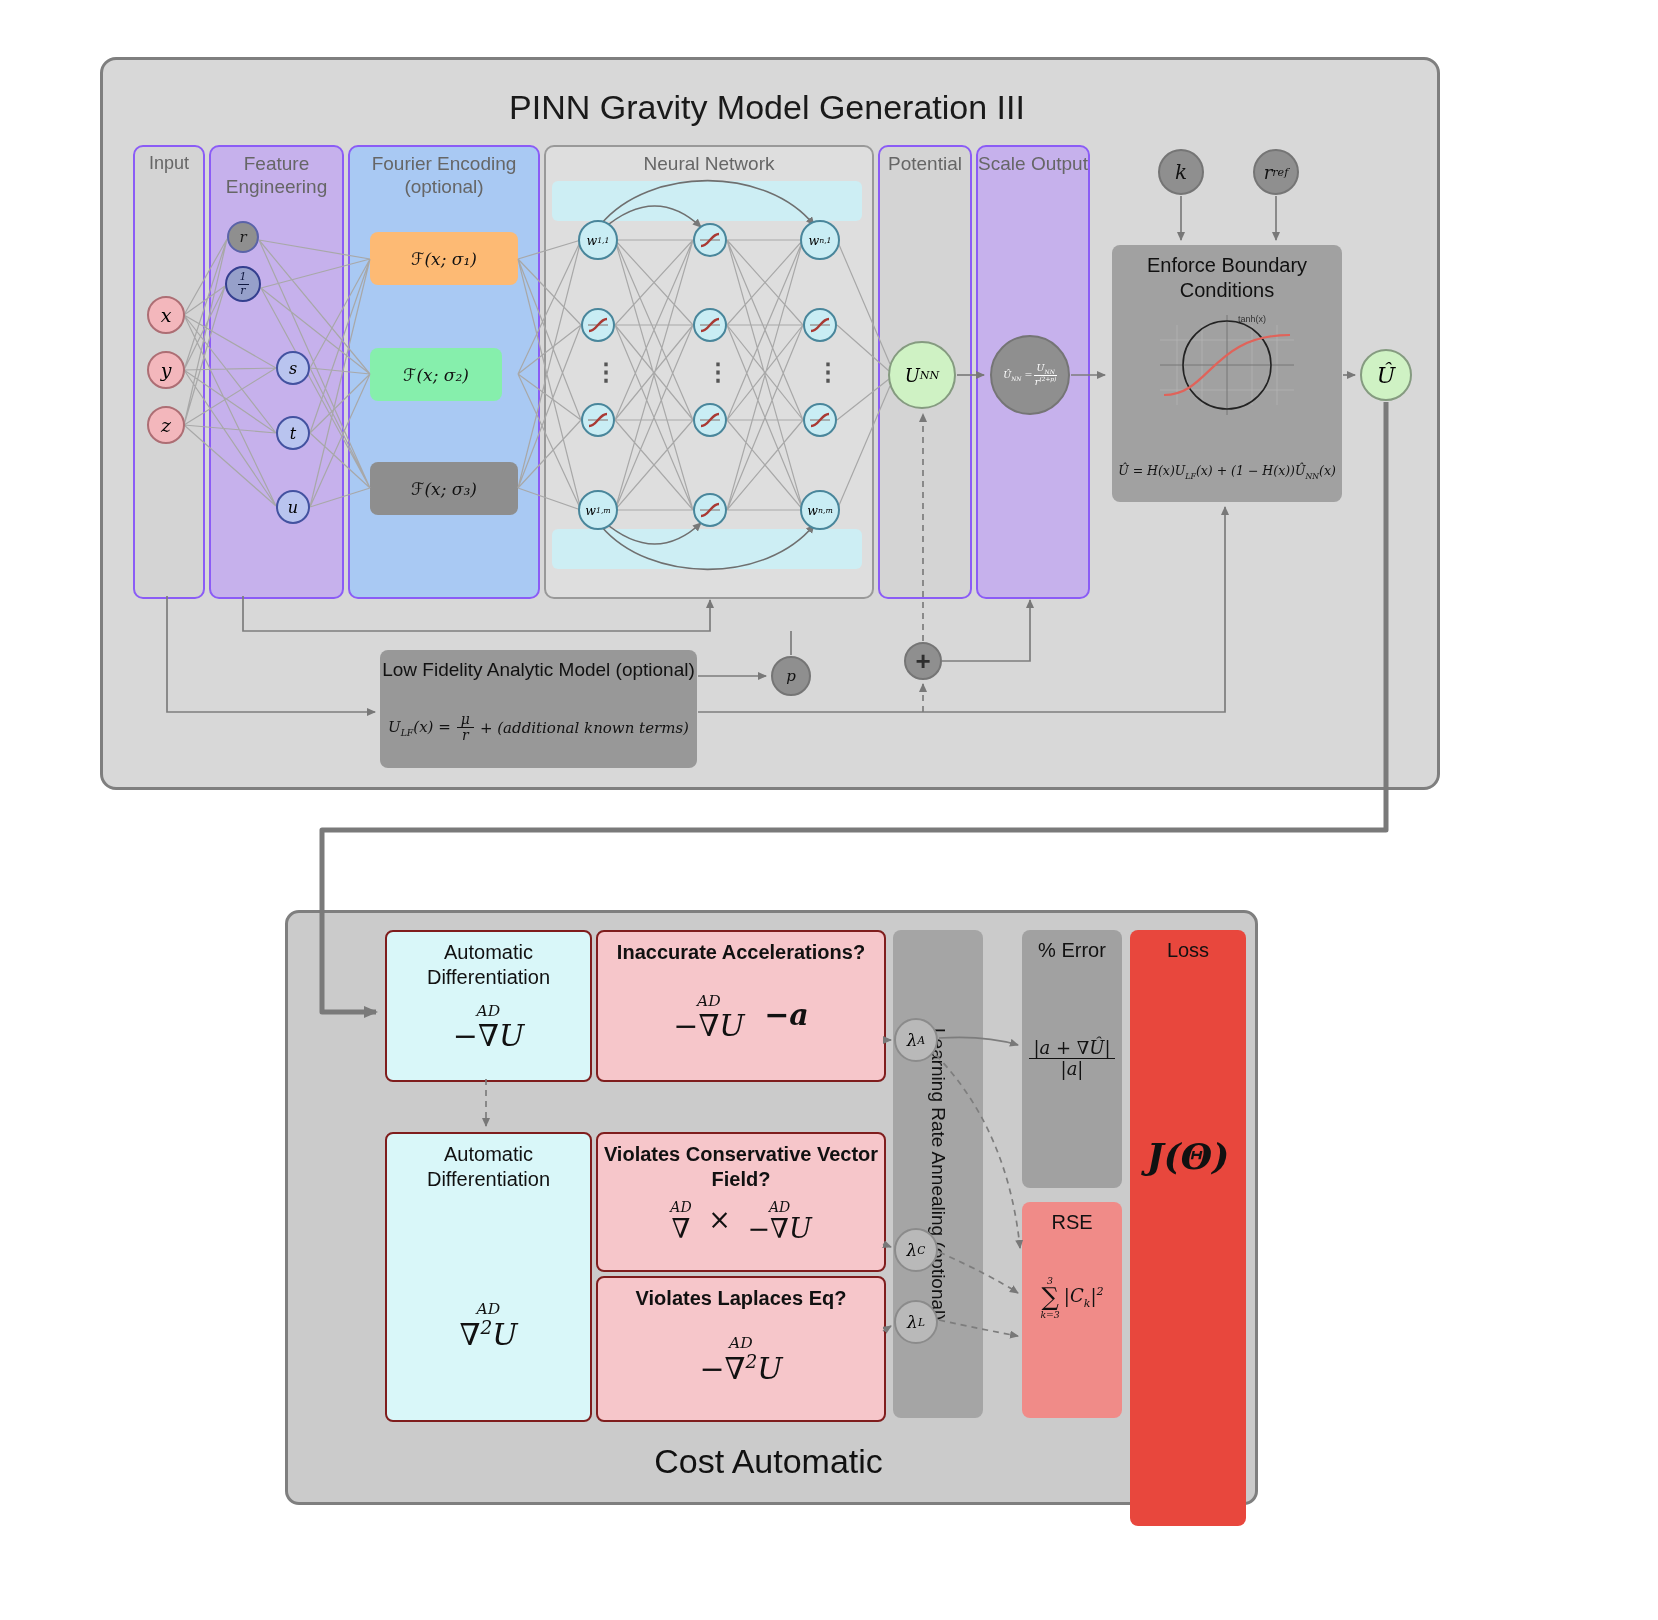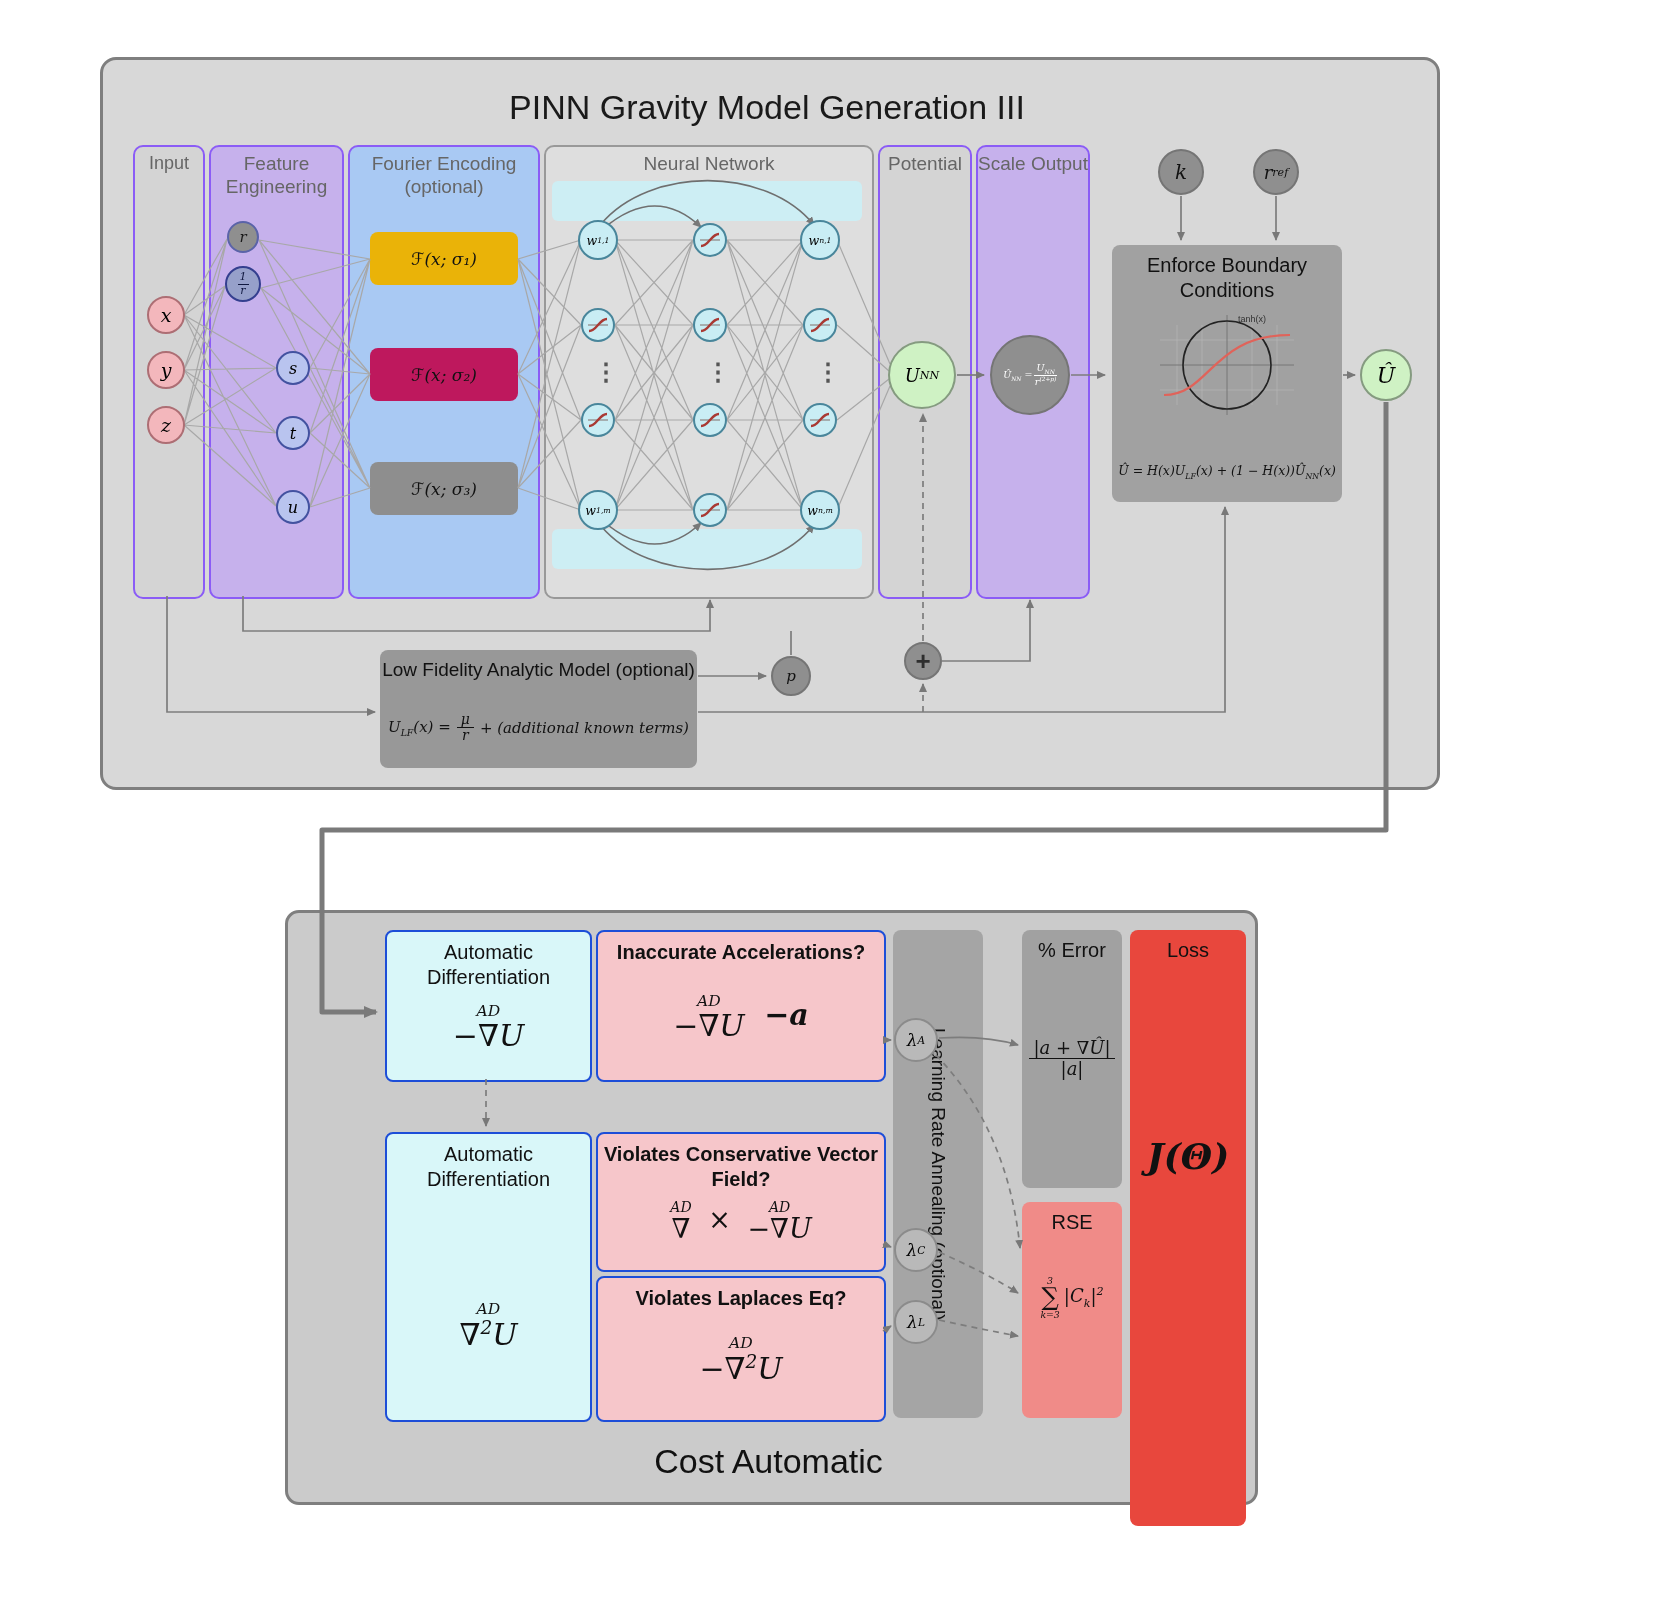--- a/index.html
+++ b/index.html
@@ -2,21 +2,21 @@
 <html><head>
 <meta charset="utf-8">
 <style>
   html,body{margin:0;padding:0;background:#fff;}
   .canvas{position:relative;width:1658px;height:1620px;background:#fff;font-family:"Liberation Sans",sans-serif;overflow:hidden;}
   .panel{position:absolute;background:#d8d8d8;border:3px solid #7f7f7f;border-radius:16px;z-index:1;}
   .col{position:absolute;border:2px solid #8b5cf6;border-radius:10px;z-index:2;}
   .col-label{position:absolute;left:0;top:6px;width:100%;text-align:center;color:#666;font-size:19px;line-height:1.2;}
   .band{position:absolute;background:#cdeef4;border-radius:6px;z-index:2;}
   .graybox{position:absolute;background:#9b9b9b;border-radius:8px;z-index:4;}
-  .box{position:absolute;border:2px solid #1d4ed8;border-radius:8px;z-index:4;}
+  .box{position:absolute;border:2px solid #7f1d1d;border-radius:8px;z-index:4;}
   .box-title{position:absolute;left:0;top:8px;width:100%;text-align:center;color:#111;font-size:20px;line-height:1.25;}
   .circle{position:absolute;border-radius:50%;display:flex;align-items:center;justify-content:center;z-index:6;box-sizing:border-box;}
   .math{font-family:"DejaVu Serif","DejaVu Sans",serif;font-style:italic;}
   .math sub{font-size:0.62em;}
   .math sup{font-size:0.62em;}
   .node-pink{background:#f3b7bc;border:2px solid #ad6e74;}
   .node-blue{background:#b9c4ef;border:2px solid #4352a0;}
   .node-r{background:#8f8f8f;border:2px solid #5a63a8;}
   .node-invr{background:#96a0ca;border:2px solid #343f8f;}
   .node-cyan{background:#c9edf4;border:2px solid #49869b;}
@@ -60,24 +60,24 @@
   </div>
   <div class="band" style="left:552px;top:181px;width:310px;height:40px;"></div>
   <div class="band" style="left:552px;top:529px;width:310px;height:40px;"></div>
   <div class="col" style="left:878px;top:145px;width:90px;height:450px;background:#d4d4d4;">
     <div class="col-label">Potential</div>
   </div>
   <div class="col" style="left:976px;top:145px;width:110px;height:450px;background:#c6b1ec;">
     <div class="col-label">Scale Output</div>
   </div>
 
-  <div class="graybox" style="left:370px;top:232px;width:148px;height:53px;background:#eab308;display:flex;align-items:center;justify-content:center;">
+  <div class="graybox" style="left:370px;top:232px;width:148px;height:53px;background:#fdba74;display:flex;align-items:center;justify-content:center;">
     <span class="math" style="font-size:17px;color:#111;">ℱ(x; σ₁)</span>
   </div>
-  <div class="graybox" style="left:370px;top:348px;width:148px;height:53px;background:#be185d;display:flex;align-items:center;justify-content:center;">
+  <div class="graybox" style="left:370px;top:348px;width:132px;height:53px;background:#86efac;display:flex;align-items:center;justify-content:center;">
     <span class="math" style="font-size:17px;color:#111;">ℱ(x; σ₂)</span>
   </div>
   <div class="graybox" style="left:370px;top:462px;width:148px;height:53px;background:#8e8e8e;display:flex;align-items:center;justify-content:center;">
     <span class="math" style="font-size:17px;color:#111;">ℱ(x; σ₃)</span>
   </div>
 
   <div class="graybox" style="left:1112px;top:245px;width:230px;height:257px;background:#a1a1a1;">
     <div class="box-title">Enforce Boundary Conditions</div>
     <svg style="position:absolute;left:40px;top:64px;" width="150" height="112" viewBox="0 0 150 112">
       <path d="M25,16 L25,96 M50,16 L50,96 M100,16 L100,96 M125,16 L125,96 M8,31 L142,31 M8,81 L142,81" stroke="#b4b4b4" stroke-width="0.8" fill="none"></path>

